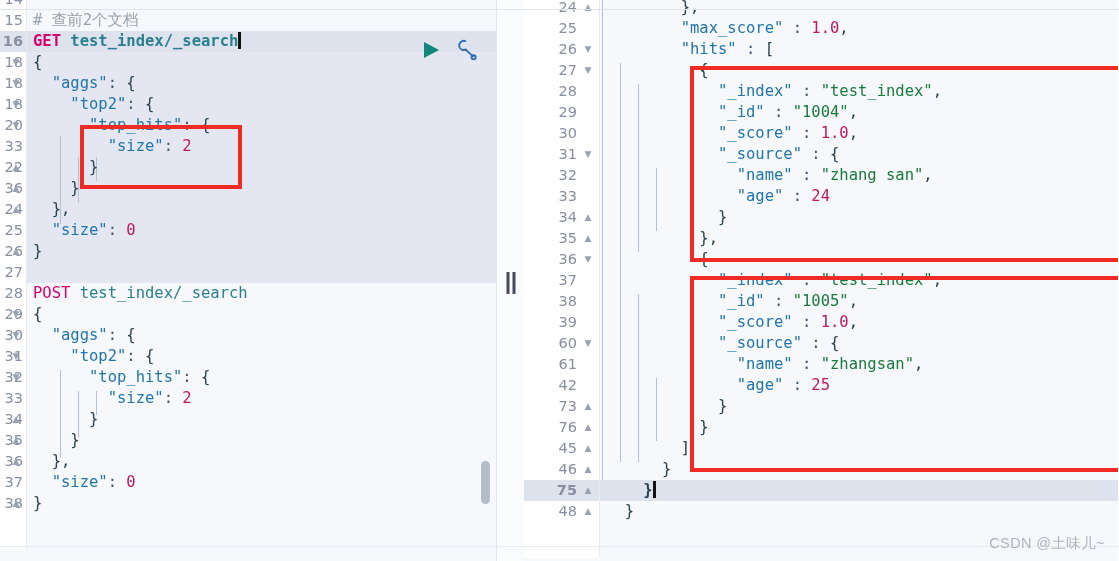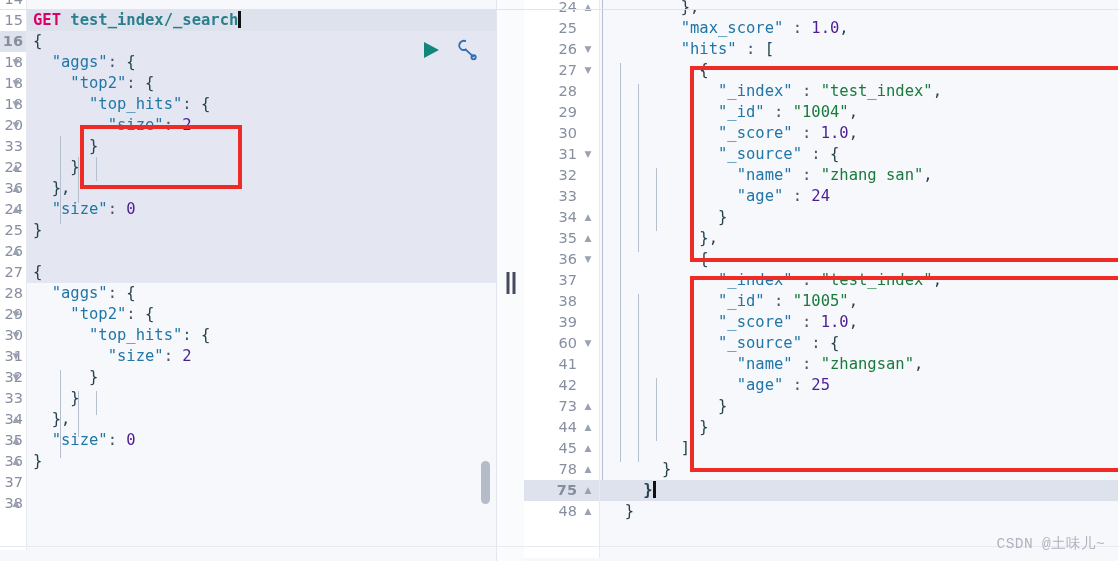--- a/index.html
+++ b/index.html
@@ -81,21 +81,21 @@
   .gutter .line.hl, .code-area .line.hl { background: #dde2ec; font-weight: bold; }
 
   .code-area .line { padding-left: 6px; color: #26424f; }
 
   
   .kw-get   { color: #d9006c; }
   .path     { color: #2a7f8e; }
   .comment  { color: #9aa2ad; }
   .key      { color: #2176a8; }
   .str      { color: #1a7a3c; }
-  .num      { color: #4c1d95; }
+  .num      { color: #be185d; }
   .punct    { color: #46566b; }
 
   
   .req-block {
     position: absolute;
     left: 0; right: 0;
     background: #e4e7f1;
     pointer-events: none;
   }
 
@@ -153,21 +153,21 @@
     height: 17px;
     background: #111111;
     vertical-align: -3px;
   }
 
   
   .watermark {
     position: absolute;
     right: 14px;
     bottom: 8px;
-    font-family: Liberation Mono, monospace;
+    font-family: Liberation Sans, sans-serif;
     font-size: 14.5px;
     color: #aeb3bd;
     z-index: 9;
     letter-spacing: .4px;
   }
 
   
   .top-rule {
     position: absolute;
     top: 9px; left: 0; right: 0;
@@ -224,32 +224,34 @@
         <div class="line"><span>32</span><span class="fold">▼</span></div>
         <div class="line"><span>33</span></div>
         <div class="line"><span>34</span><span class="fold">▲</span></div>
         <div class="line"><span>35</span><span class="fold">▲</span></div>
         <div class="line"><span>36</span><span class="fold">▲</span></div>
         <div class="line"><span>37</span></div>
         <div class="line"><span>38</span><span class="fold">▲</span></div>
       </div>
     <div class="code-area" id="left-code" style="margin-top: -11px;">
         <div class="line"></div>
+        <div class="line"><span class="comment"># 查前2个文档</span></div>
         <div class="line hl"><span class="kw-get">GET</span><span class="path"> test_index/_search</span><span class="caret-thick"></span></div>
         <div class="line">{</div>
         <div class="line">  <span class="key">"aggs"</span><span class="punct">:</span> {</div>
         <div class="line">    <span class="key">"top2"</span><span class="punct">:</span> {</div>
         <div class="line">      <span class="key">"top_hits"</span><span class="punct">:</span> {</div>
         <div class="line">        <span class="key">"size"</span><span class="punct">:</span> <span class="num">2</span></div>
         <div class="line">      }</div>
         <div class="line">    }</div>
         <div class="line">  },</div>
         <div class="line">  <span class="key">"size"</span><span class="punct">:</span> <span class="num">0</span></div>
         <div class="line">}</div>
         <div class="line"></div>
+        <div class="line"><span class="kw-get">POST</span><span class="path"> test_index/_search</span></div>
         <div class="line">{</div>
         <div class="line">  <span class="key">"aggs"</span><span class="punct">:</span> {</div>
         <div class="line">    <span class="key">"top2"</span><span class="punct">:</span> {</div>
         <div class="line">      <span class="key">"top_hits"</span><span class="punct">:</span> {</div>
         <div class="line">        <span class="key">"size"</span><span class="punct">:</span> <span class="num">2</span></div>
         <div class="line">      }</div>
         <div class="line">    }</div>
         <div class="line">  },</div>
         <div class="line">  <span class="key">"size"</span><span class="punct">:</span> <span class="num">0</span></div>
         <div class="line">}</div>
@@ -308,26 +310,26 @@
         <div class="line"><span>31</span><span class="fold">▼</span></div>
         <div class="line"><span>32</span></div>
         <div class="line"><span>33</span></div>
         <div class="line"><span>34</span><span class="fold">▲</span></div>
         <div class="line"><span>35</span><span class="fold">▲</span></div>
         <div class="line"><span>36</span><span class="fold">▼</span></div>
         <div class="line"><span>37</span></div>
         <div class="line"><span>38</span></div>
         <div class="line"><span>39</span></div>
         <div class="line"><span>60</span><span class="fold">▼</span></div>
-        <div class="line"><span>41</span></div>
+        <div class="line"><span>61</span></div>
         <div class="line"><span>42</span></div>
         <div class="line"><span>73</span><span class="fold">▲</span></div>
-        <div class="line"><span>44</span><span class="fold">▲</span></div>
+        <div class="line"><span>76</span><span class="fold">▲</span></div>
         <div class="line"><span>45</span><span class="fold">▲</span></div>
-        <div class="line"><span>78</span><span class="fold">▲</span></div>
+        <div class="line"><span>46</span><span class="fold">▲</span></div>
         <div class="line hl"><span>75</span><span class="fold">▲</span></div>
         <div class="line"><span>48</span><span class="fold">▲</span></div>
       </div>
     <div class="code-area" id="right-code" style="margin-top: -3px;">
         <div class="line">        },</div>
         <div class="line">        <span class="key">"max_score"</span><span class="punct"> :</span> <span class="num">1.0</span>,</div>
         <div class="line">        <span class="key">"hits"</span><span class="punct"> :</span> [</div>
         <div class="line">          {</div>
         <div class="line">            <span class="key">"_index"</span><span class="punct"> :</span> <span class="str">"test_index"</span>,</div>
         <div class="line">            <span class="key">"_id"</span><span class="punct"> :</span> <span class="str">"1004"</span>,</div>

